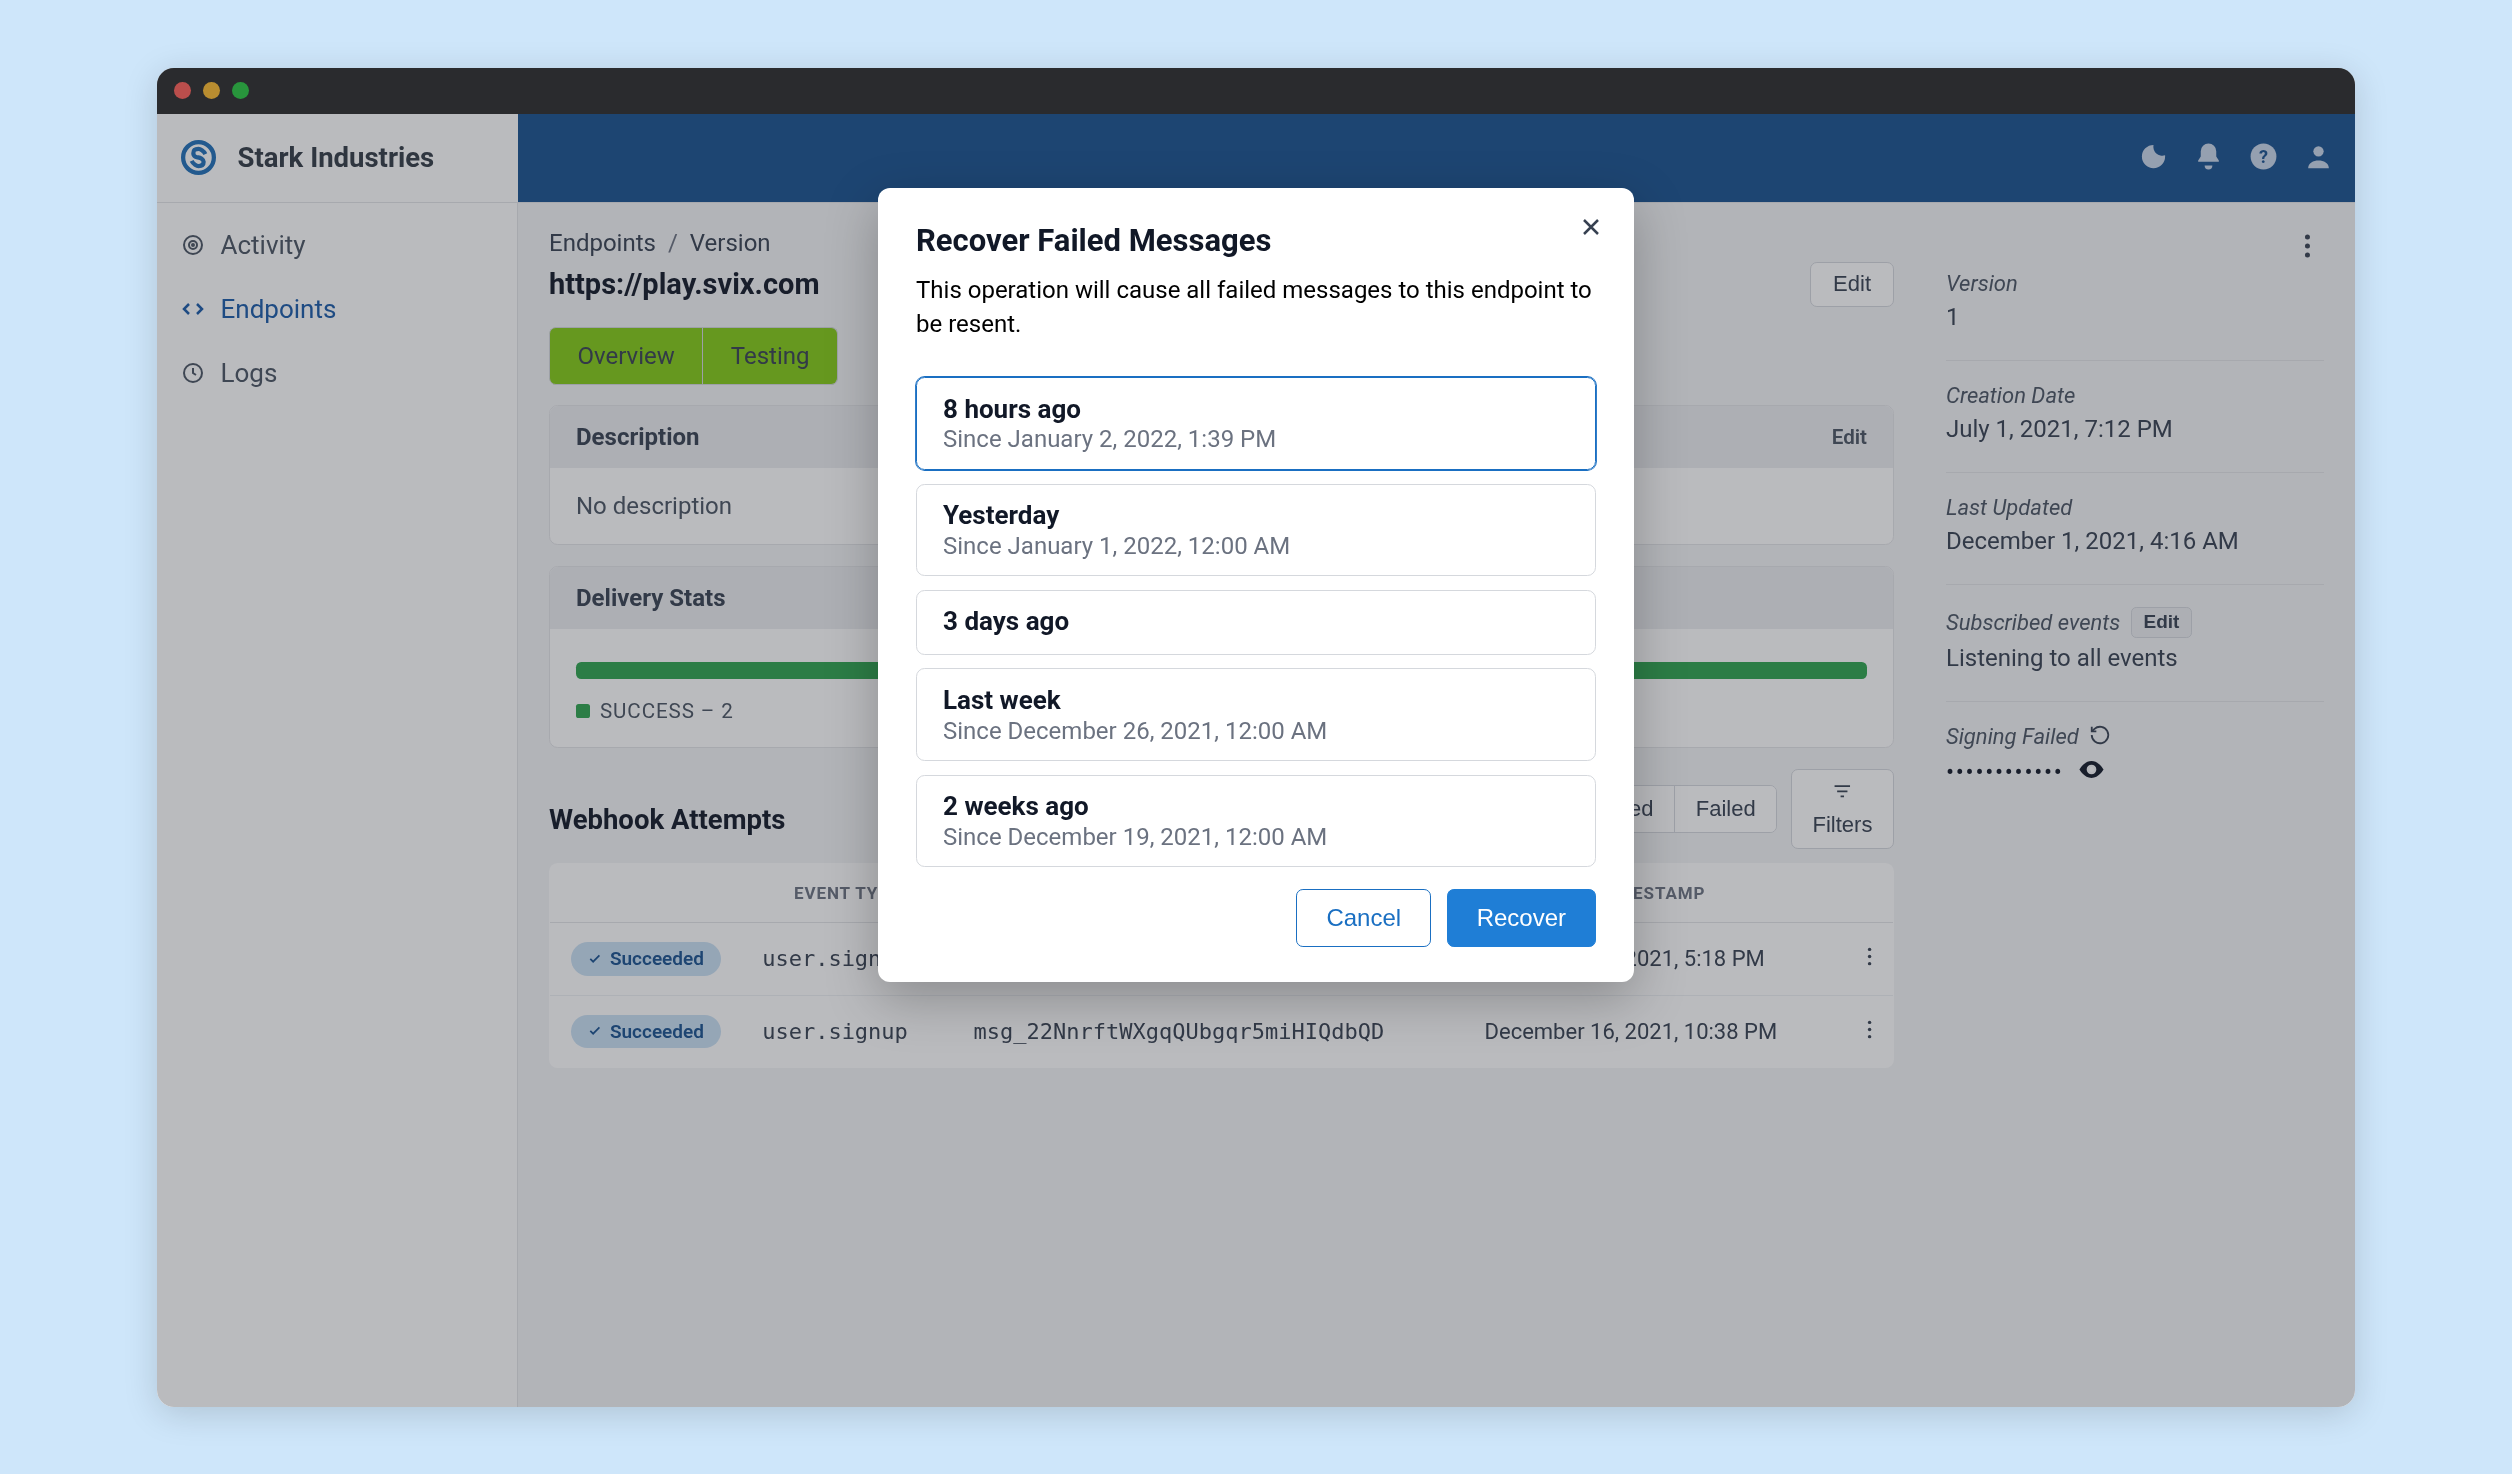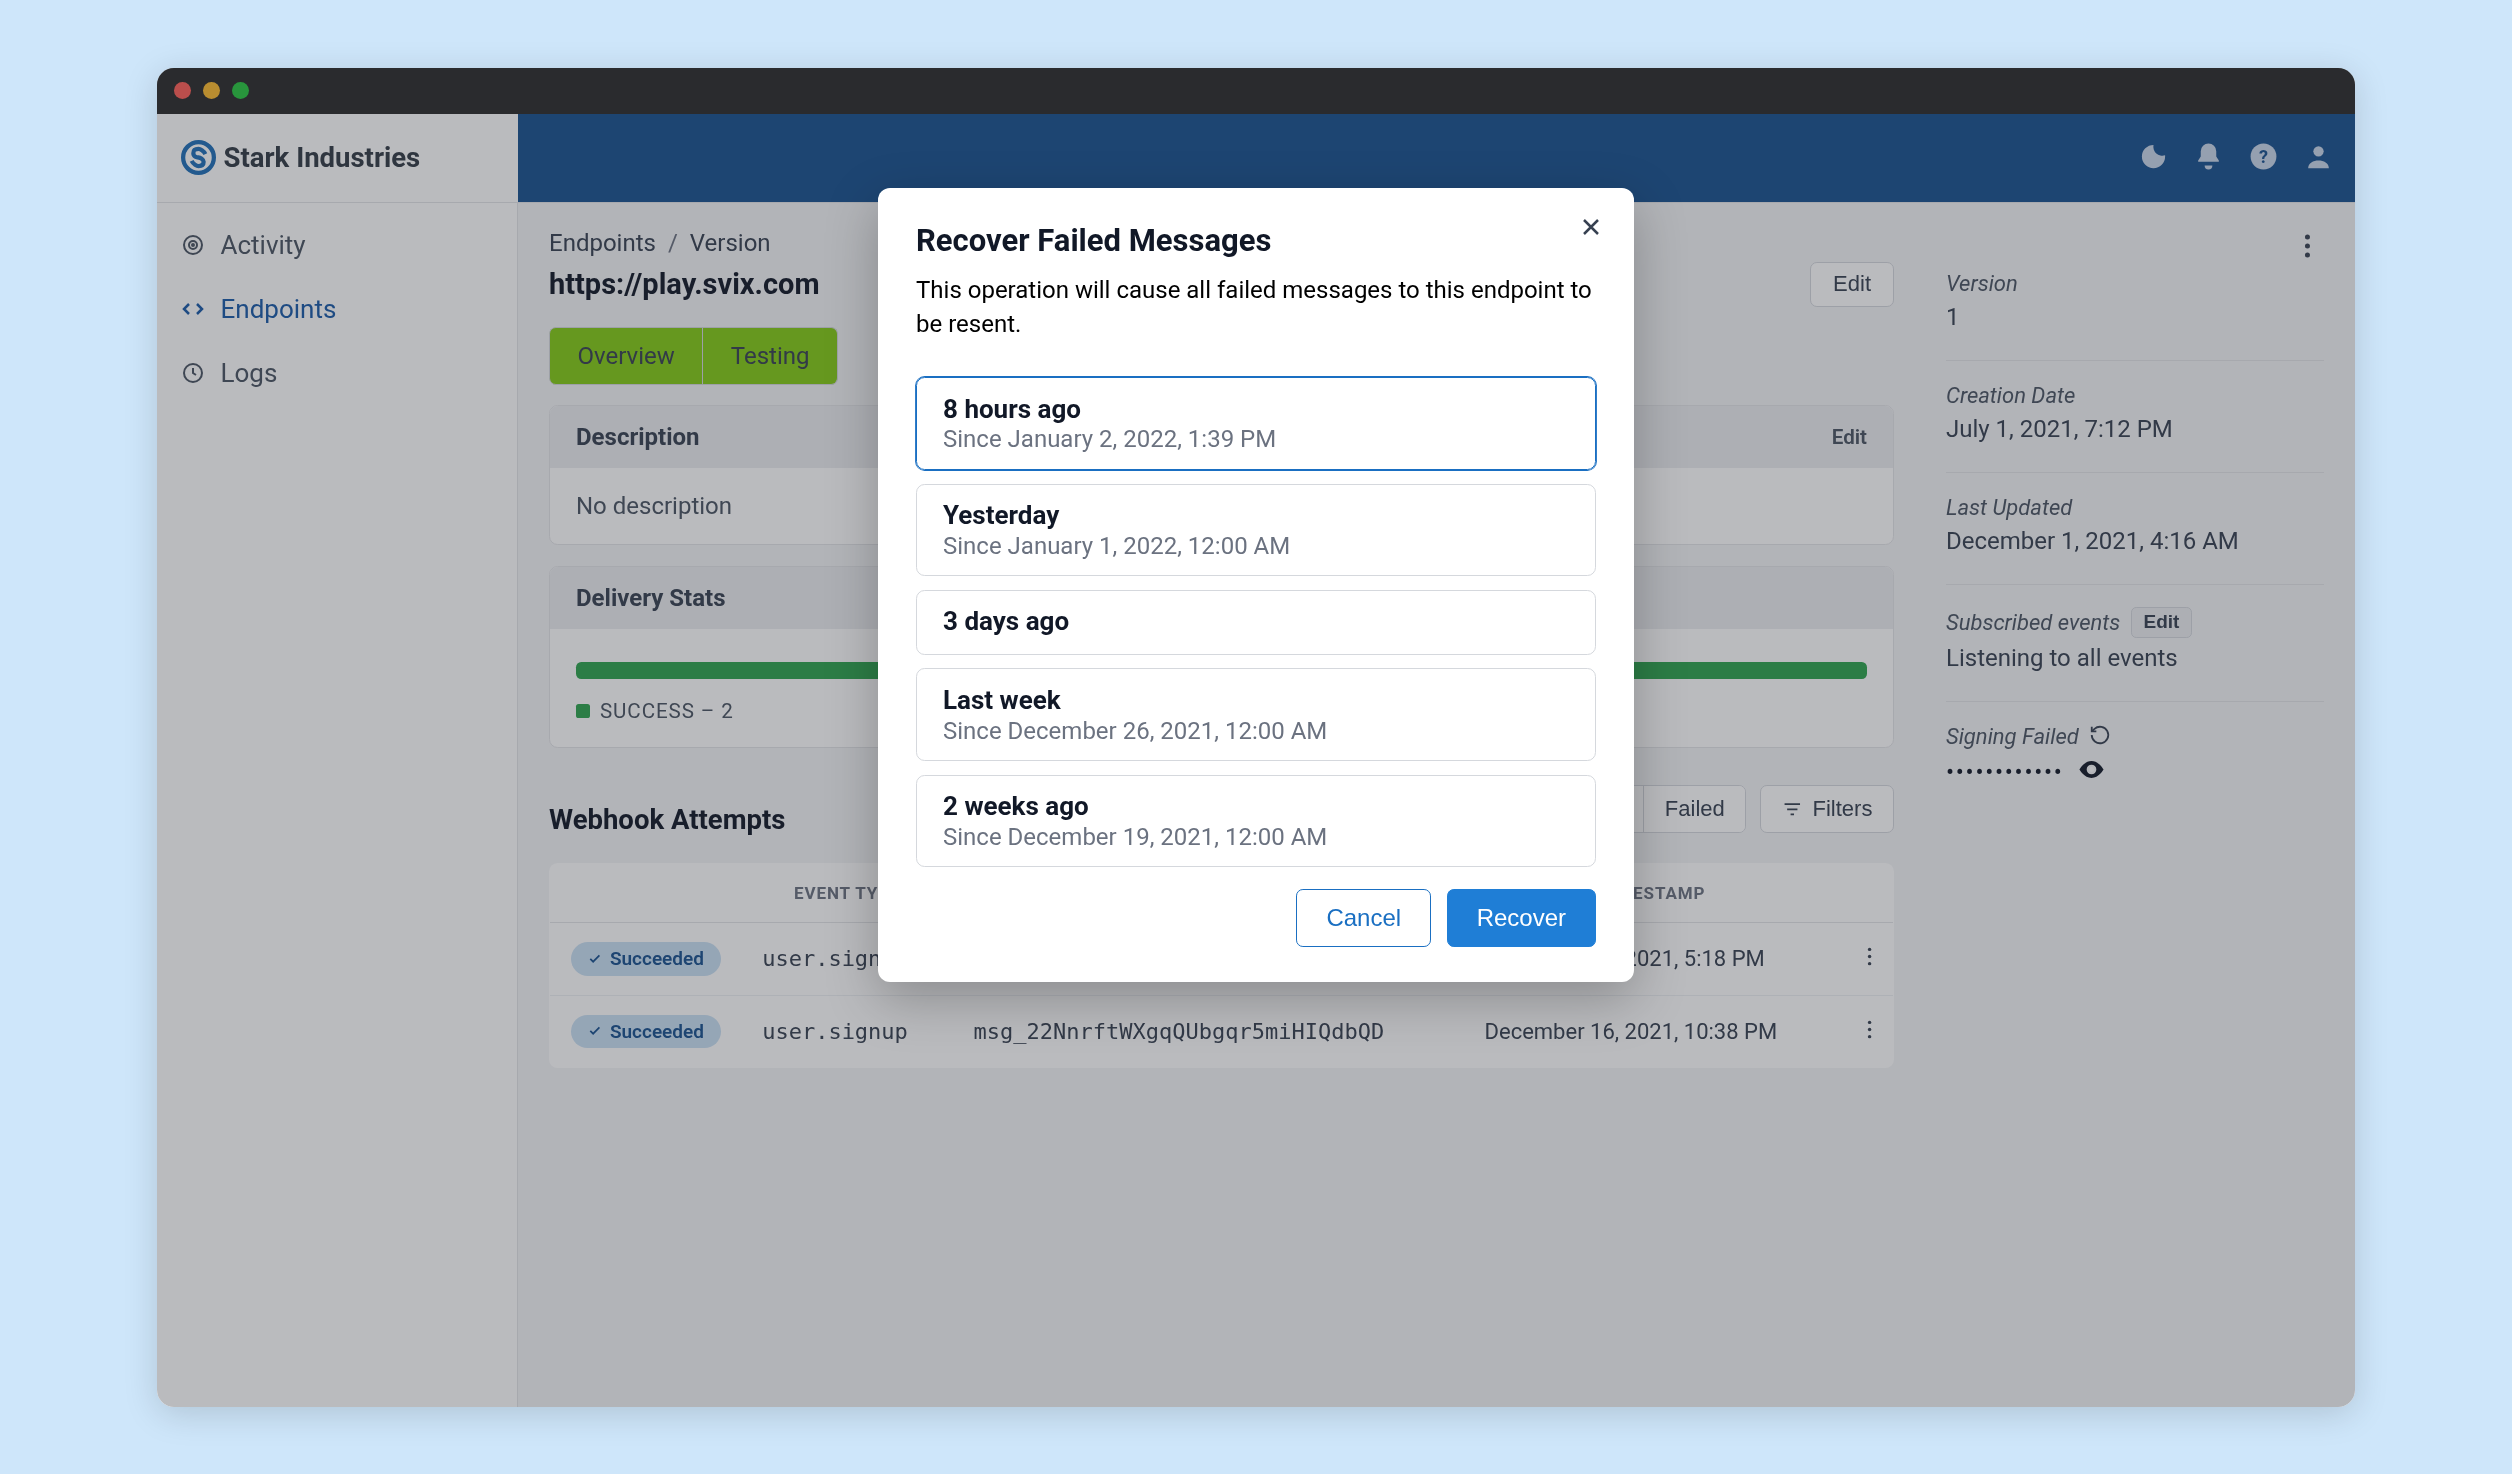--- a/index.html
+++ b/index.html
@@ -49,21 +49,21 @@
     background: #fff;
     border-bottom: 0.9px solid #e4e5e8;
     display: flex;
     align-items: center;
     padding: 0 20.6px;
     gap: 17px;
   }
   .left-block {
     display:flex;
     align-items:center;
-    gap:5px;
+    gap:19px;
     width: 340px;
   }
   .logo {
     width: 41px; height: 41px;
     color: #1f6fb8;
   }
   .brand {
     font-size: 27.5px;
     font-weight: 700;
     color: #333b46;
@@ -287,20 +287,21 @@
   .seg button.active { background:#eceef1; }
   .filters-btn {
     display:flex;align-items:center;gap:10.3px;
     padding:10.3px 20.6px;
     border:0.9px solid #d5d8dd;
     border-radius:6.9px;
     background:#fff;
     font-size:22px;
     color:#374151;
     cursor:pointer;
+    flex-direction:column;
   }
   table.attempts {
     width:100%;
     border-collapse:collapse;
     background:#fff;
     border:0.9px solid #e4e5e8;
     border-radius:8.6px;
     overflow:hidden;
     margin-top:13.7px;
   }

